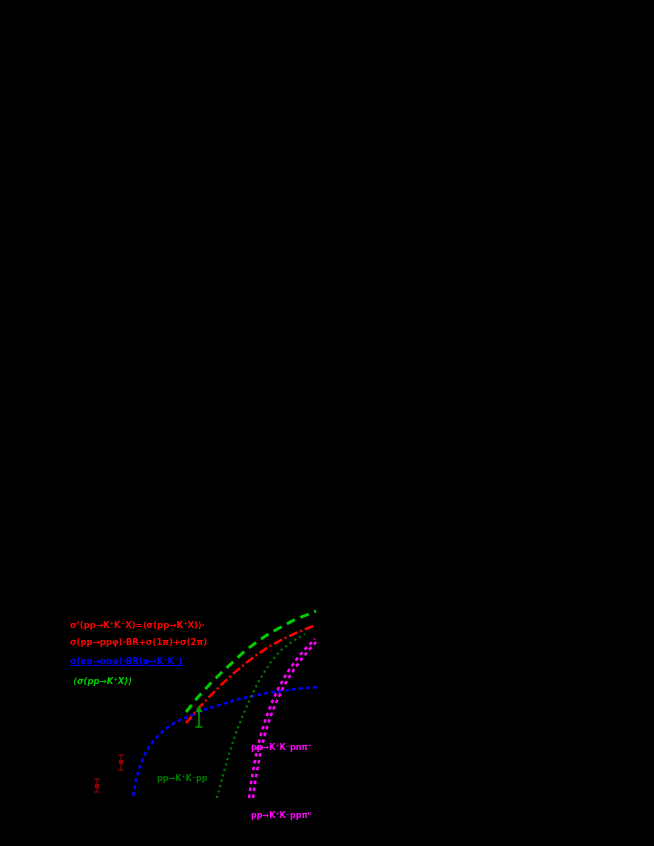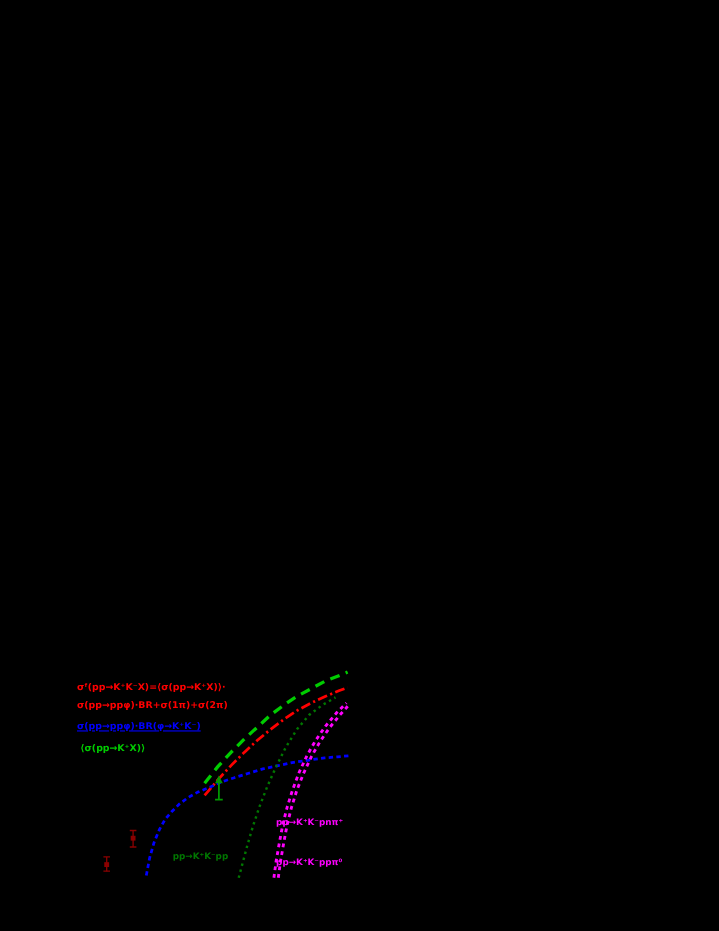--- a/index.html
+++ b/index.html
@@ -4,30 +4,30 @@
 <style>
   html,body{margin:0;padding:0;background:#000;}
   #screen{position:relative;width:654px;height:846px;background:#000;overflow:hidden;
           font-family:"DejaVu Sans",sans-serif;}
   #plot-canvas{position:absolute;left:0;top:0;width:654px;height:846px;}
   .lbl{position:absolute;font-weight:bold;white-space:nowrap;line-height:1;}
   .sz8{font-size:8.5px;}
   .sz7{font-size:8px;}
   .red{color:#ff0000;}
   .blue{color:#0000ff;}
-  .brightgreen{color:#00cc00;}
+  .brightgreen{color:#00cc00;font-style:italic;}
   .darkgreen{color:#007700;}
   .magenta{color:#ff00ff;}
   #formula-line1{left:70px;top:621px;}
   #formula-line2{left:70px;top:638px;text-align:center;}
   #phi-line{left:70px;top:657px;text-decoration:underline;}
   #inclusive-line{left:73px;top:677px;}
   #label-four-body{left:157px;top:775px;}
   #label-five-body-1{left:251px;top:744px;}
-  #label-five-body-2{left:251px;top:780px;}
+  #label-five-body-2{left:251px;top:812px;}
 </style>
 </head>
 <body>
 
 <div id="screen">
 
   <svg id="plot-canvas" viewBox="0 0 654 846" xmlns="http://www.w3.org/2000/svg">
       <polyline points="186,712 198,697 210,684 222,672 234,661 246,650 258,641 270,633 283,626 296,619 309,614 316,611" fill="none" stroke="#00cc00" stroke-width="3" stroke-dasharray="9 6" stroke-linecap="butt"></polyline>
       <polyline points="186,723 198,709 210,696 222,684 234,673 246,663 258,654 270,646 283,639 296,633 308,628 316,625" fill="none" stroke="#ff0000" stroke-width="2.5" stroke-dasharray="9 3 2 3" stroke-linecap="butt"></polyline>
       <polyline points="133,796 136,780 140,766 145,754 150,745 156,738 163,731 171,725 180,720 190,716 201,711 213,707 226,703 239,699 253,696 267,693 281,691 295,689 307,688 318,687" fill="none" stroke="#0000ff" stroke-width="2.5" stroke-dasharray="4 3" stroke-linecap="butt"></polyline>

